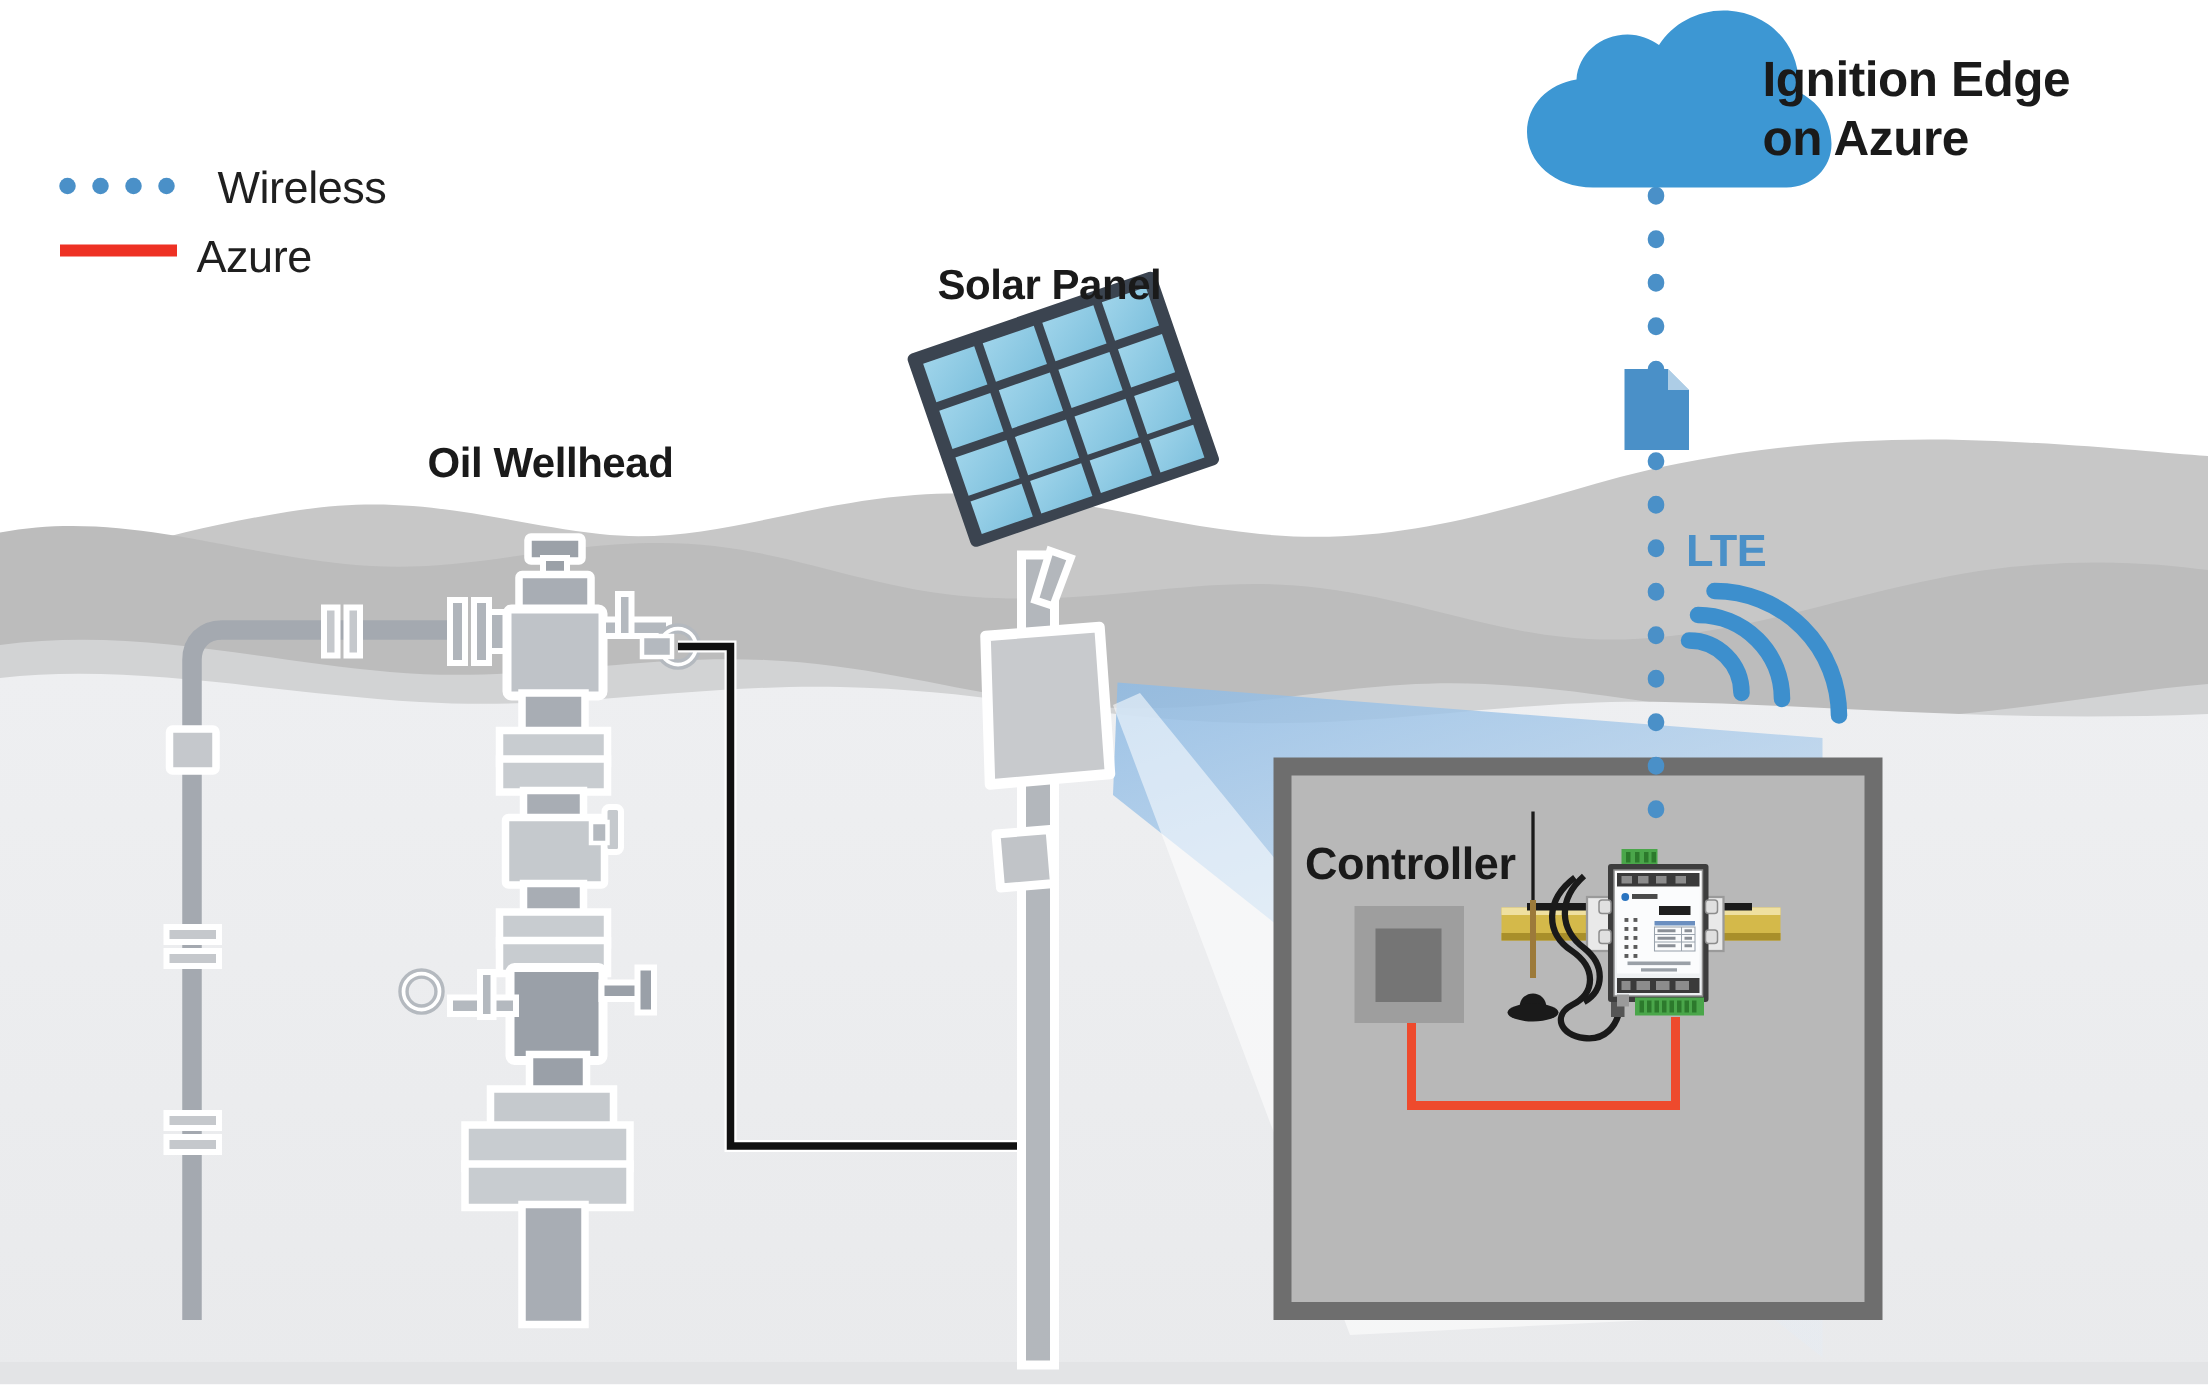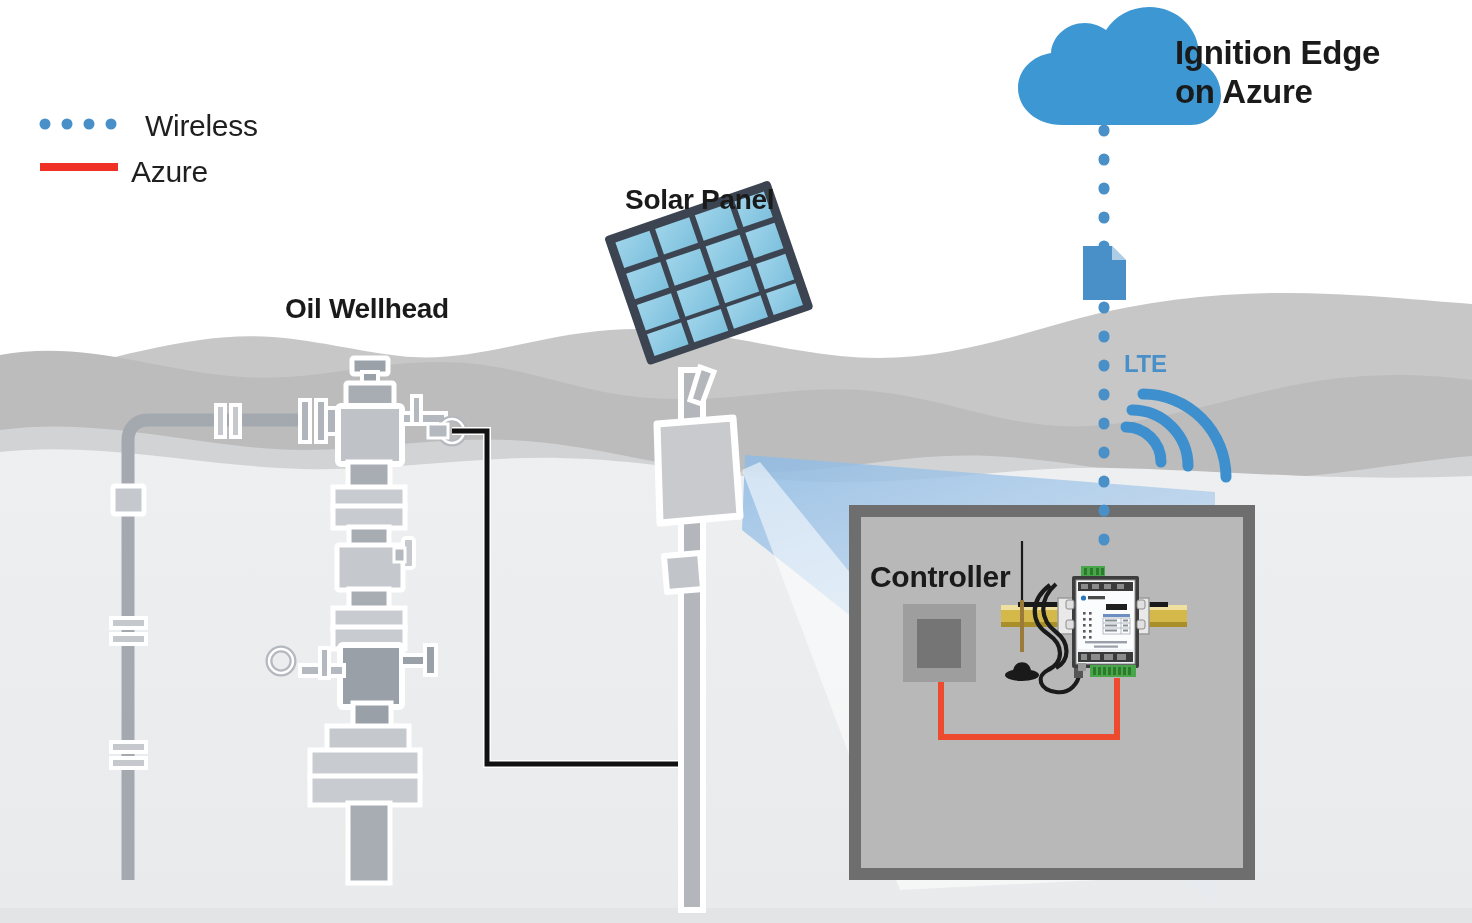--- a/index.html
+++ b/index.html
@@ -29,22 +29,22 @@
     white-space: pre-line;
     line-height: 1.18;
   }
   .lbl-legend {
     font-size: 30px;
     font-weight: normal;
     color: #1f1f1f;
   }
   .lbl-cloud   { font-size: 33px; top: 34px;  left: 1175px; text-align: left; }
   .lbl-spark   { font-size: 30px; top: 234px; left: 1148px; color: #4a90c8; }
-  .lbl-lte     { font-size: 24px; top: 350px; left: 1124px; color: #4a90c8; }
-  .lbl-solar   { font-size: 28px; top: 183px; left: 625px; }
+  .lbl-lte     { font-size: 30px; top: 350px; left: 1124px; color: #4a90c8; }
+  .lbl-solar   { font-size: 28px; top: 173px; left: 625px; }
   .lbl-well    { font-size: 28px; top: 292px; left: 285px; }
   .lbl-ctrl    { font-size: 30px; top: 559px; left: 870px; }
   .lbl-dtu     { font-size: 28px; top: 656px; left: 1152px; }
   .lbl-wireless{ top: 108px; left: 131px; margin-left: 14px; }
   .lbl-serial  { top: 154px; left: 131px; }
 </style>
 </head>
 <body>
 
 <div id="stage">

